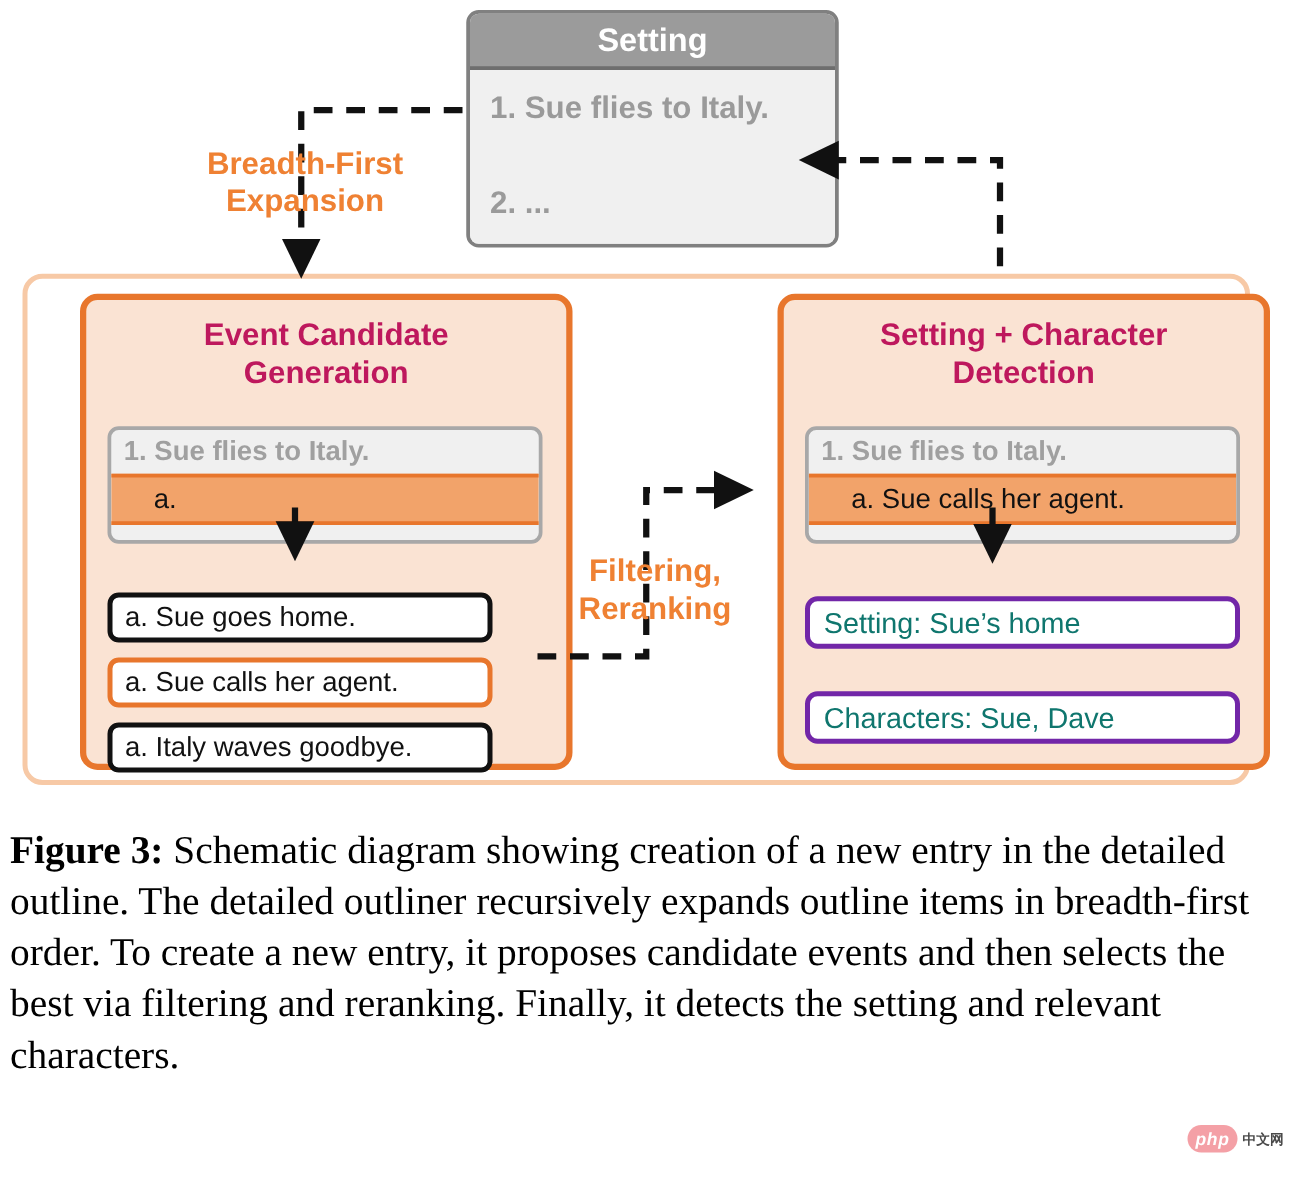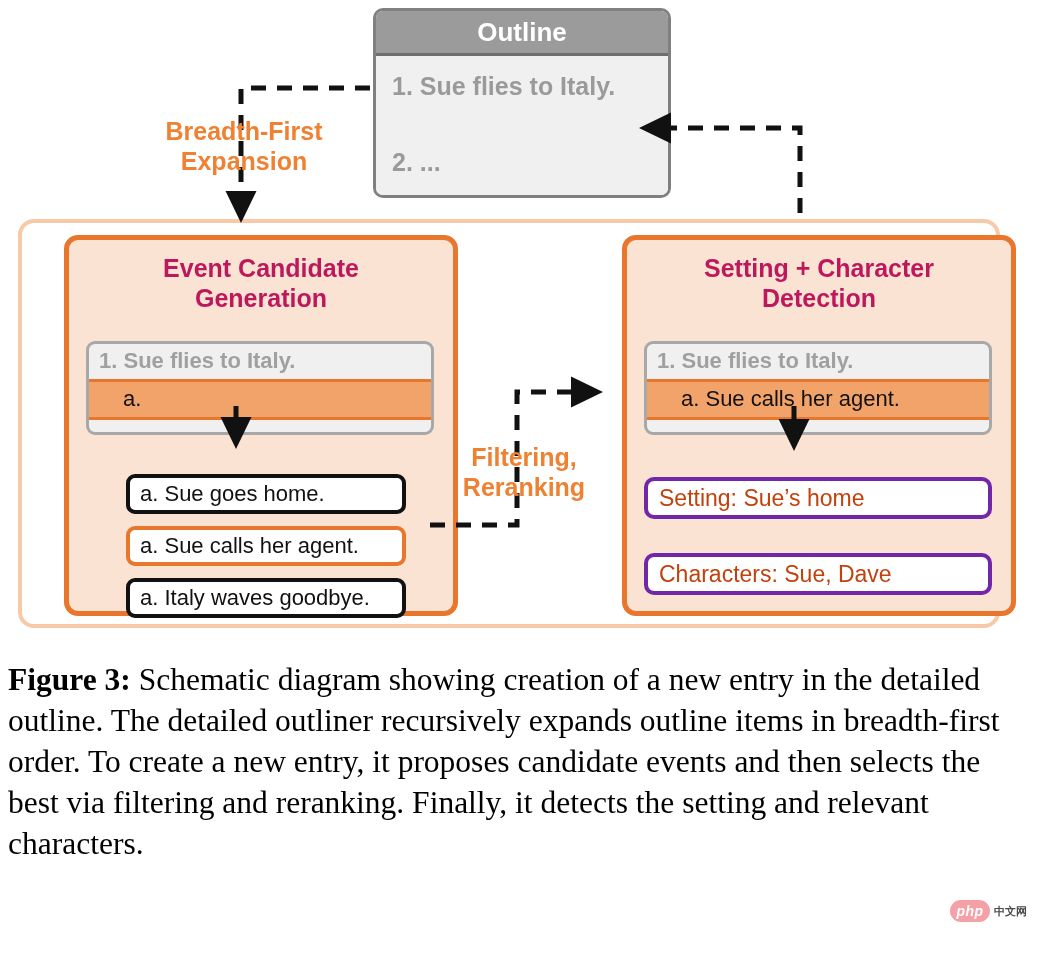--- a/index.html
+++ b/index.html
@@ -147,50 +147,49 @@
     box-sizing: border-box;
   }
   .mini-outline-tail {
     height: 12px;
   }
 
   
   .candidate-box {
     position: absolute;
     left: 17px;
-    width: 280px;
+    width: 308px;
     height: 40px;
     border-radius: 9px;
     background: #ffffff;
     box-sizing: border-box;
     color: #111111;
     font-size: 22px;
     display: flex;
     align-items: center;
     padding-left: 10px;
     white-space: nowrap;
-    margin-left: 40px;
   }
   .candidate-box.plain { border: 4px solid #111111; }
   .candidate-box.selected { border: 4px solid #e8762c; }
   #candidate-0 { top: 234px; }
   #candidate-1 { top: 286px; }
   #candidate-2 { top: 338px; }
 
   
   .attribute-box {
     position: absolute;
     left: 17px;
     width: 348px;
     height: 42px;
     border: 4px solid #7226a8;
     border-radius: 10px;
     background: #ffffff;
     box-sizing: border-box;
-    color: #c2410c;
+    color: #0f766e;
     font-size: 23px;
     display: flex;
     align-items: center;
     padding-left: 11px;
     white-space: nowrap;
   }
   #attribute-0 { top: 237px; }
   #attribute-1 { top: 313px; }
 
   
@@ -261,21 +260,21 @@
     font-size: 11px;
     font-weight: bold;
   }
 </style>
 </head>
 <body>
 
 <div id="figure-root">
 
   <div id="outline-card">
-    <div id="outline-header">Outline</div>
+    <div id="outline-header">Setting</div>
     <div id="outline-body">
       <div class="outline-row" id="outline-item-1">1. Sue flies to Italy.</div>
       <div class="outline-row" id="outline-item-2">2. ...</div>
     </div>
   </div>
 
   <div id="pipeline-wrapper">
 
     <div class="stage-panel" id="stage-generation">
 

